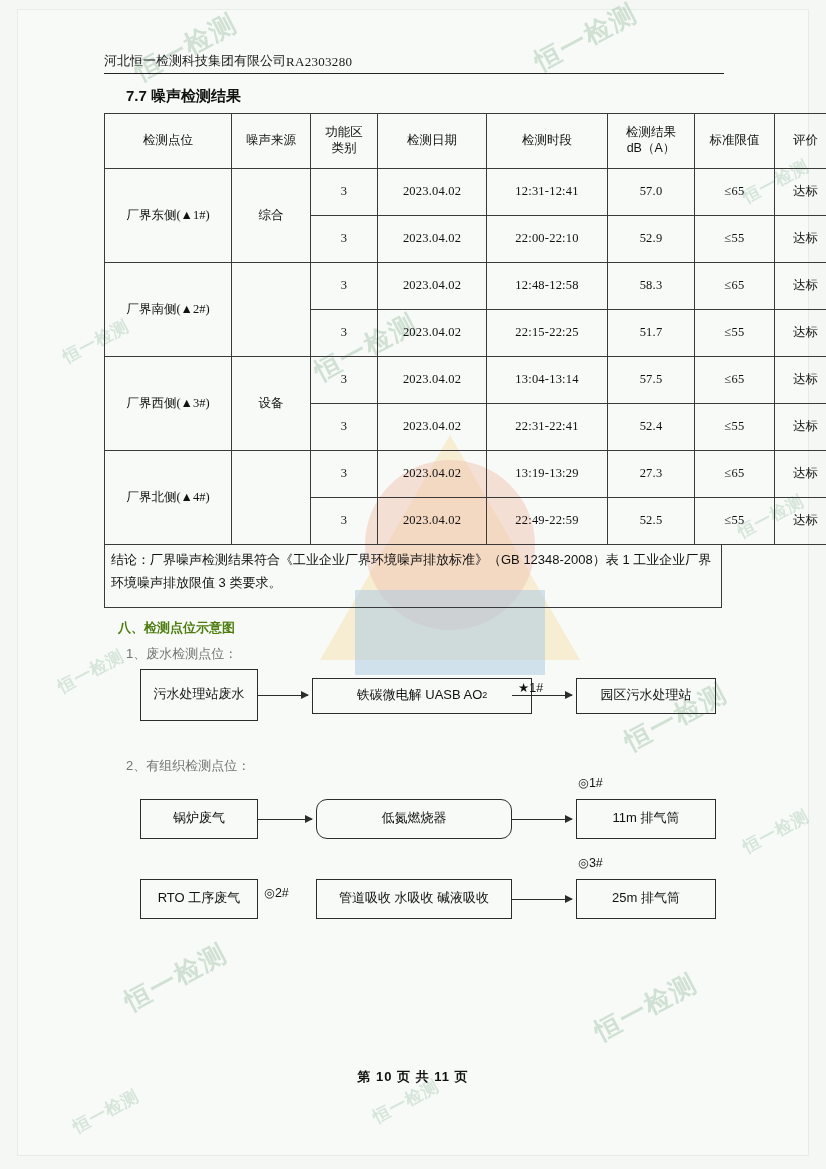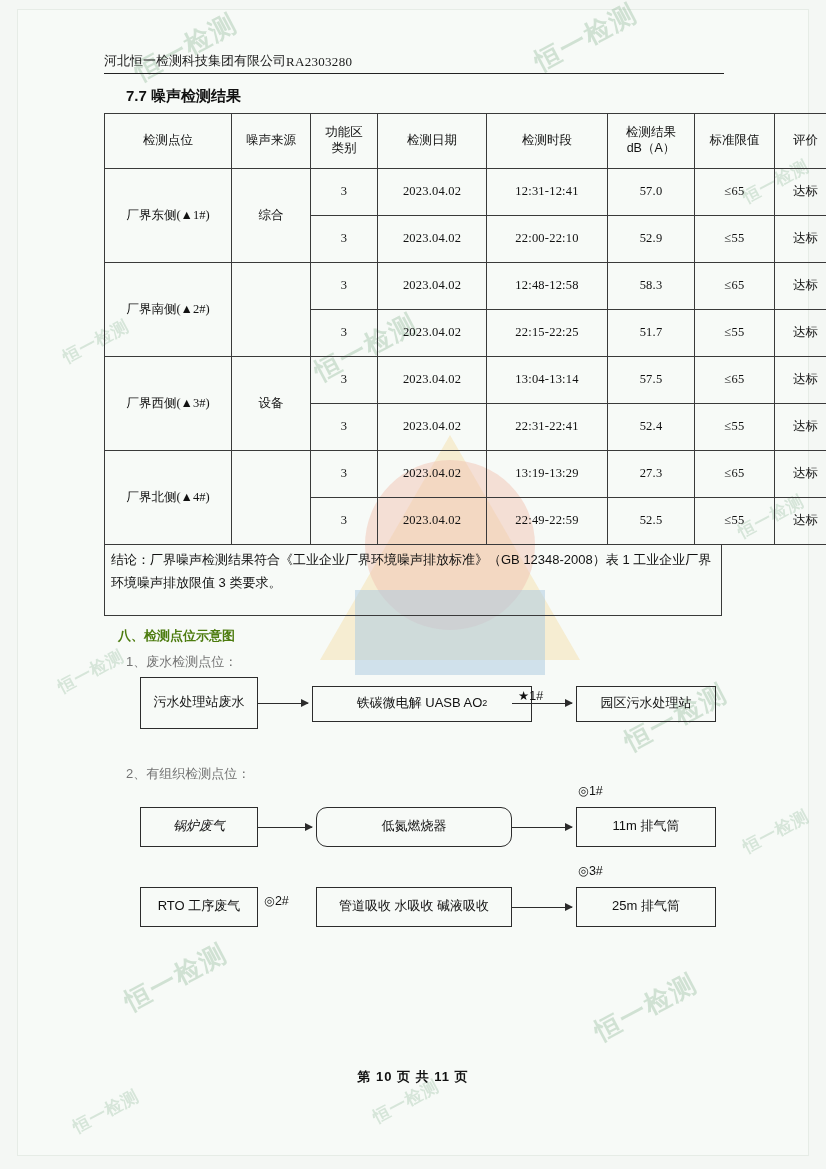--- a/index.html
+++ b/index.html
@@ -102,21 +102,21 @@
   .col5 { width: 116px; }
   .col6 { width: 82px; }
   .col7 { width: 75px; }
   .col8 { width: 57px; }
   .concl {
     width: 618px;
     border: 1px solid #3a3a3a;
     border-top: none;
     font-size: 13px;
     line-height: 1.75;
-    padding: 4px 6px 20px 6px;
+    padding: 4px 6px 12px 6px;
     color: #111;
     font-family: "Liberation Sans", sans-serif;
     box-sizing: border-box;
   }
   .h2-title {
     font-size: 13px;
     font-weight: bold;
     margin: 11px 0 8px 14px;
     color: #4d7c0f;
     font-family: Liberation Sans, sans-serif;
@@ -327,21 +327,21 @@
           <span class="sub2">2</span>
       </div>
       <div class="marker" style="left:392px; top:11px;">★1#</div>
       <div class="arrow" style="left:386px; top:26px; width:60px;"></div>
       <div class="box" style="left:450px; top:9px; width:140px; height:36px;">园区污水处理站</div>
     </div>
 
     <div class="sub-label" style="margin-top:32px;">2、有组织检测点位：</div>
 
     <div class="flow" style="height:62px; margin-top:16px;">
-      <div class="box" style="left:14px; top:8px; width:118px; height:40px;font-style:italic;">锅炉废气</div>
+      <div class="box" style="left:14px; top:8px; width:118px; height:40px;">锅炉废气</div>
       <div class="arrow" style="left:132px; top:28px; width:54px;"></div>
       <div class="box" style="left:190px; top:8px; width:196px; height:40px;border-radius:11px;">低氮燃烧器</div>
       <div class="marker" style="left:452px; top:-16px;">◎1#</div>
       <div class="arrow" style="left:386px; top:28px; width:60px;"></div>
       <div class="box" style="left:450px; top:8px; width:140px; height:40px;">11m 排气筒</div>
     </div>
 
     <div class="flow" style="height:62px; margin-top:18px;">
       <div class="box" style="left:14px; top:8px; width:118px; height:40px;">RTO 工序废气</div>
       <div class="marker" style="left:138px; top:14px;">◎2#</div>

